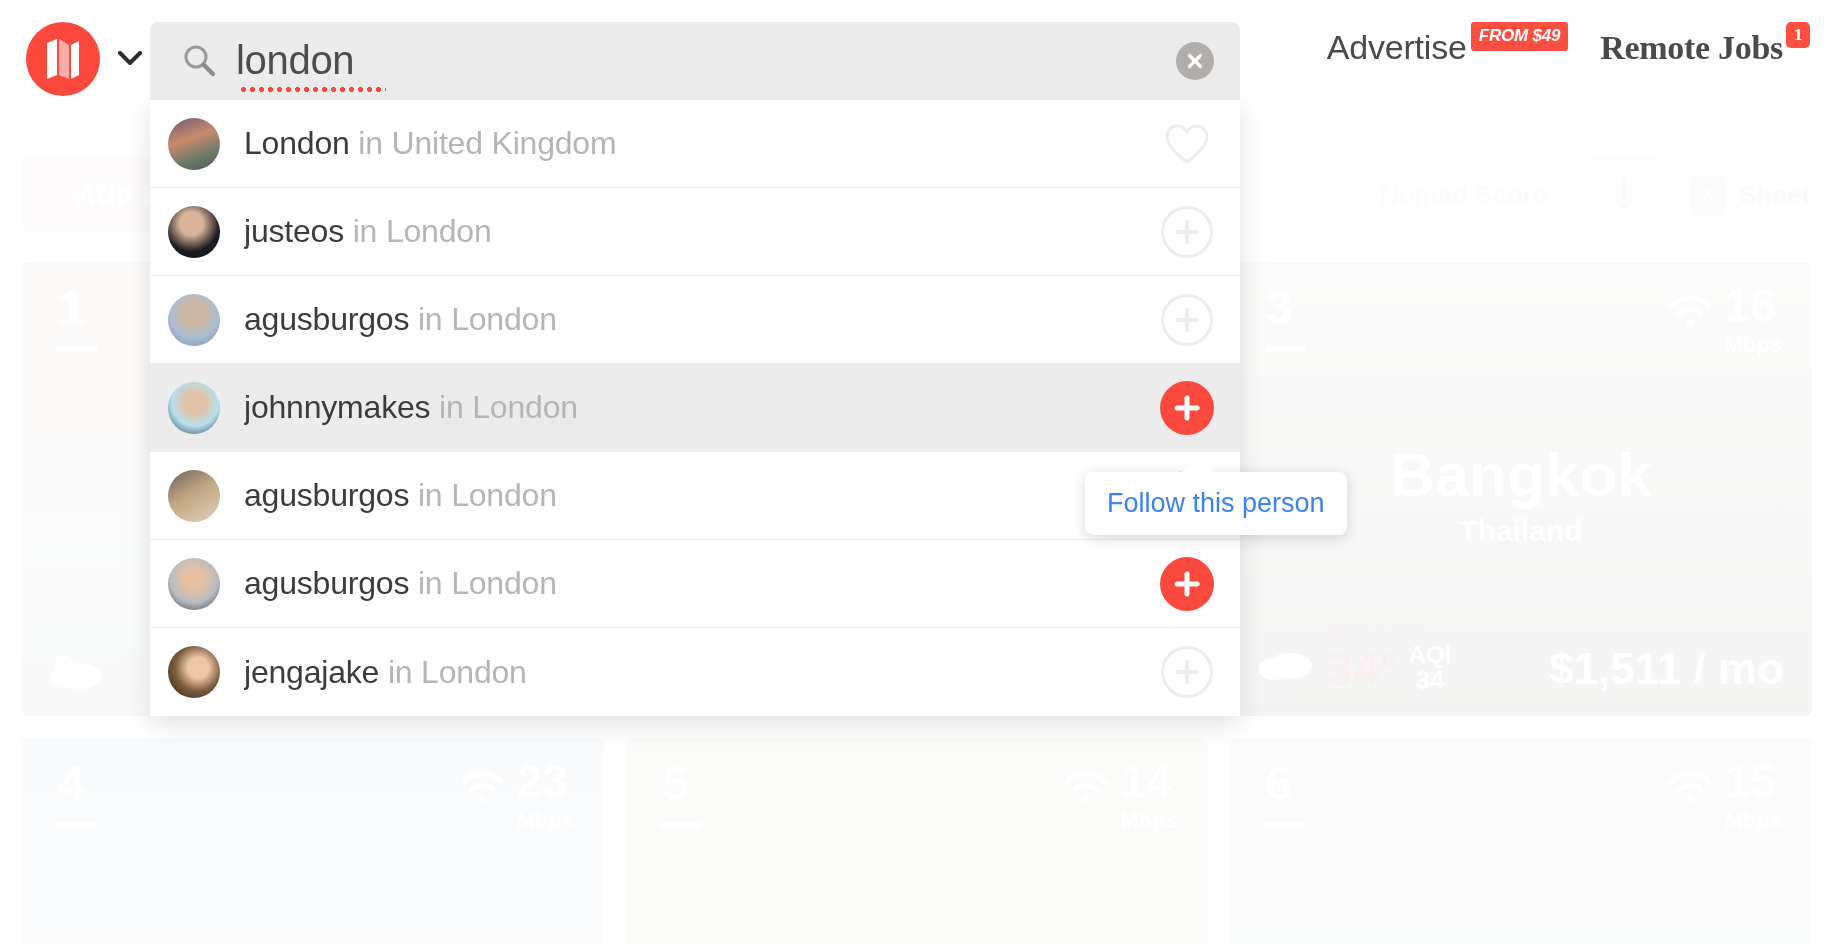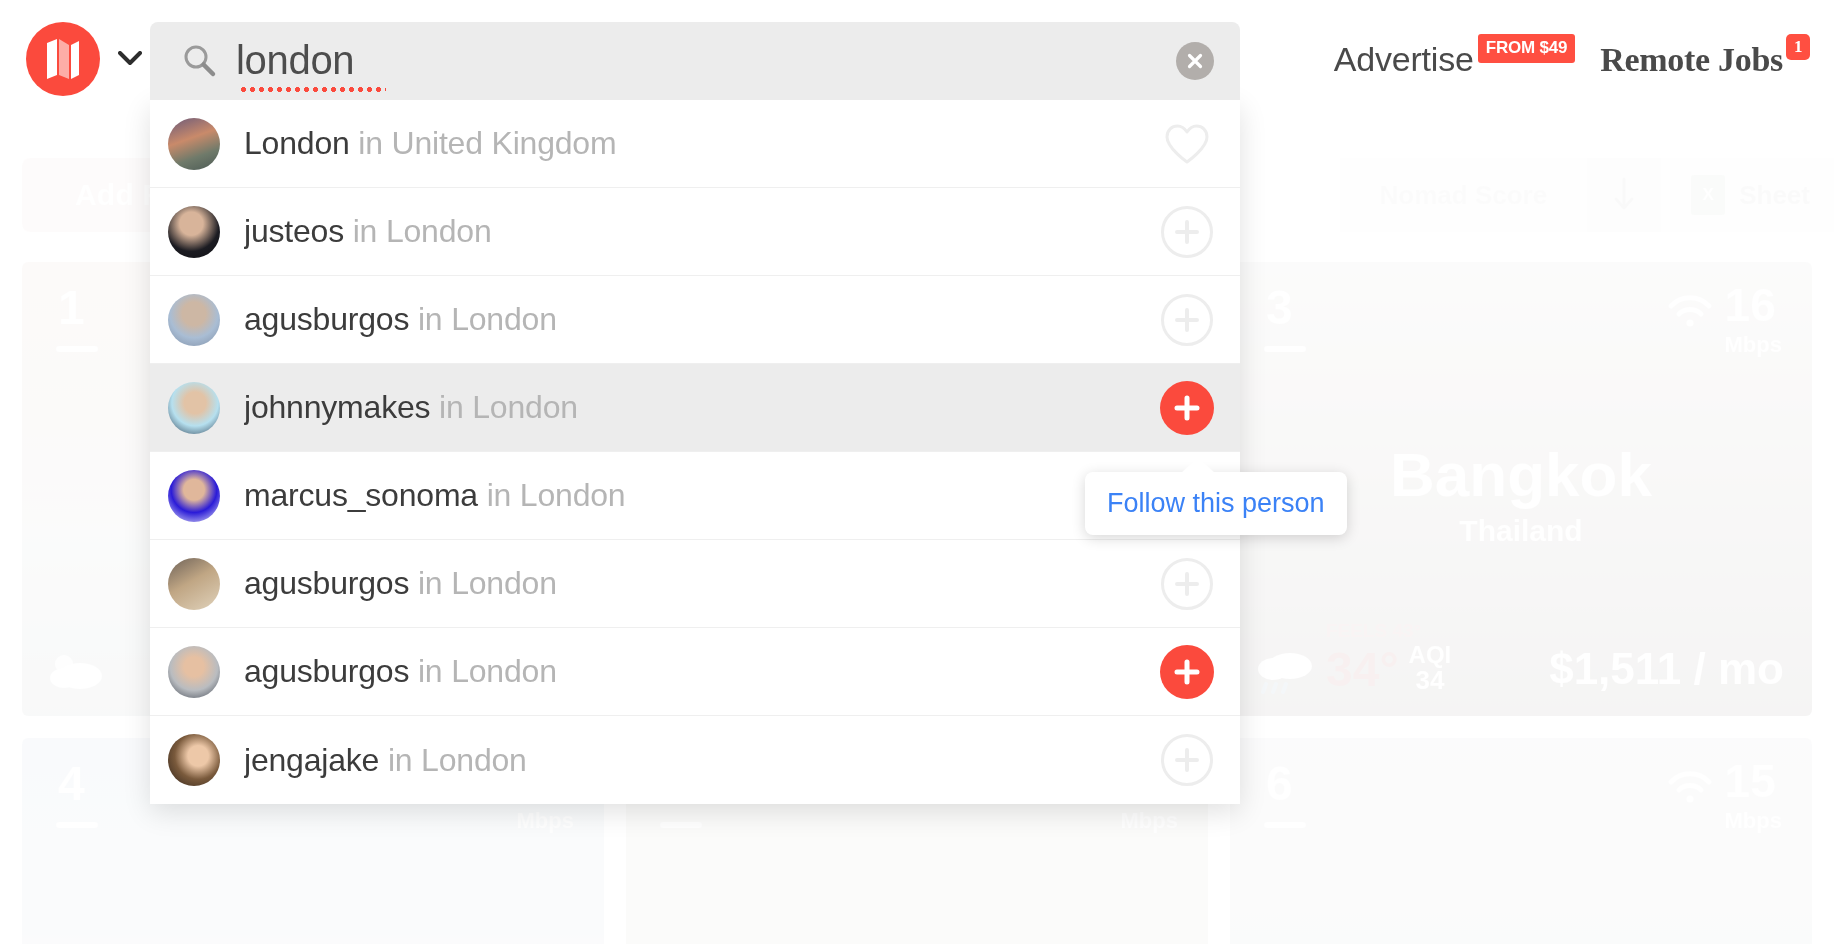--- a/index.html
+++ b/index.html
@@ -202,25 +202,25 @@
     position: absolute;
     right: 28px;
     bottom: 22px;
     font-size: 44px;
     font-weight: bold;
   }
 
   
   .header-right {
     position: absolute;
-    top: 40px;
+    top: 28px;
     right: 24px;
     display: flex;
     align-items: center;
-    gap: 25px;
+    gap: 32px;
     z-index: 20;
   }
   .advertise {
     position: relative;
     display: flex;
     align-items: flex-start;
     color: #4a4a4a;
     font-size: 34px;
     font-weight: 400;
     letter-spacing: -0.2px;
@@ -230,20 +230,21 @@
   .badge-from {
     background: #ff4f41;
     color: #ffffff;
     font-size: 17px;
     font-weight: bold;
     padding: 4px 8px 5px;
     border-radius: 3px;
     margin-left: 4px;
     margin-top: -6px;
     white-space: nowrap;
+    font-style: italic;
   }
   .remote-jobs {
     position: relative;
     display: flex;
     align-items: flex-start;
     color: #4a4a4a;
     font-size: 34px;
     font-weight: bold;
     letter-spacing: -0.3px;
     cursor: pointer;
@@ -674,28 +675,20 @@
       </div>
       <div class="row-action">
         <div class="plus-filled">
           <svg width="28" height="28" viewBox="0 0 28 28">
             <path d="M14 4 L14 24 M4 14 L24 14" stroke="#ffffff" stroke-width="5" stroke-linecap="round"></path>
           </svg>
         </div>
       </div>
     </div>
 
-    <div class="result-row">
-      <div class="avatar" style="background:radial-gradient(circle at 50% 38%, #e0b79b 0 25%, #2a1bd8 55%, #f2f2f8 100%);"></div>
-      <div class="result-label">
-        <span>marcus_sonoma</span>
-        <span class="sub">in London</span>
-      </div>
-      <div class="row-action"></div>
-    </div>
 
     <div class="result-row">
       <div class="avatar" style="background:linear-gradient(150deg,#6e6258 0%,#c0a684 45%,#e0d2bb 100%);"></div>
       <div class="result-label">
         <span>agusburgos</span>
         <span class="sub">in London</span>
       </div>
       <div class="row-action">
         <div class="plus-outline">
           <svg width="26" height="26" viewBox="0 0 26 26">

